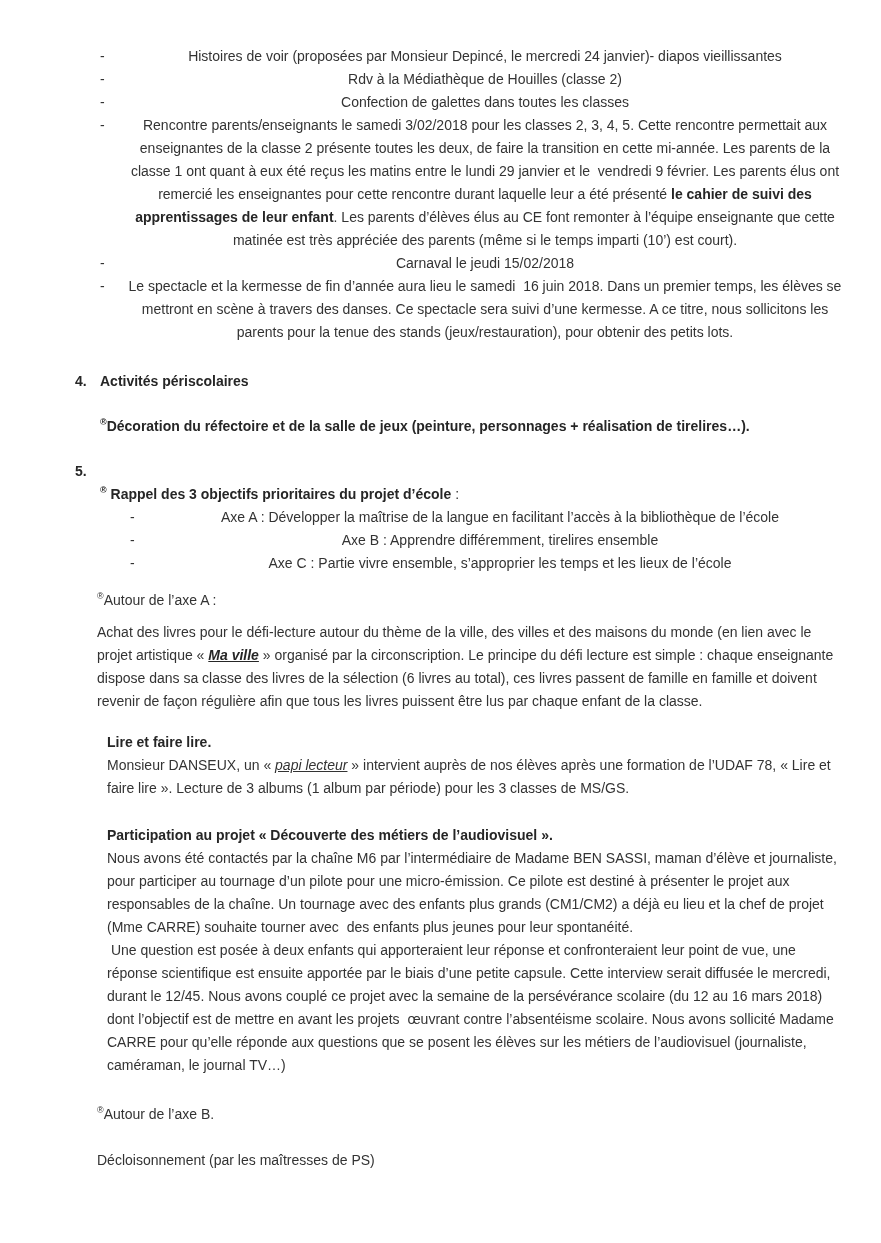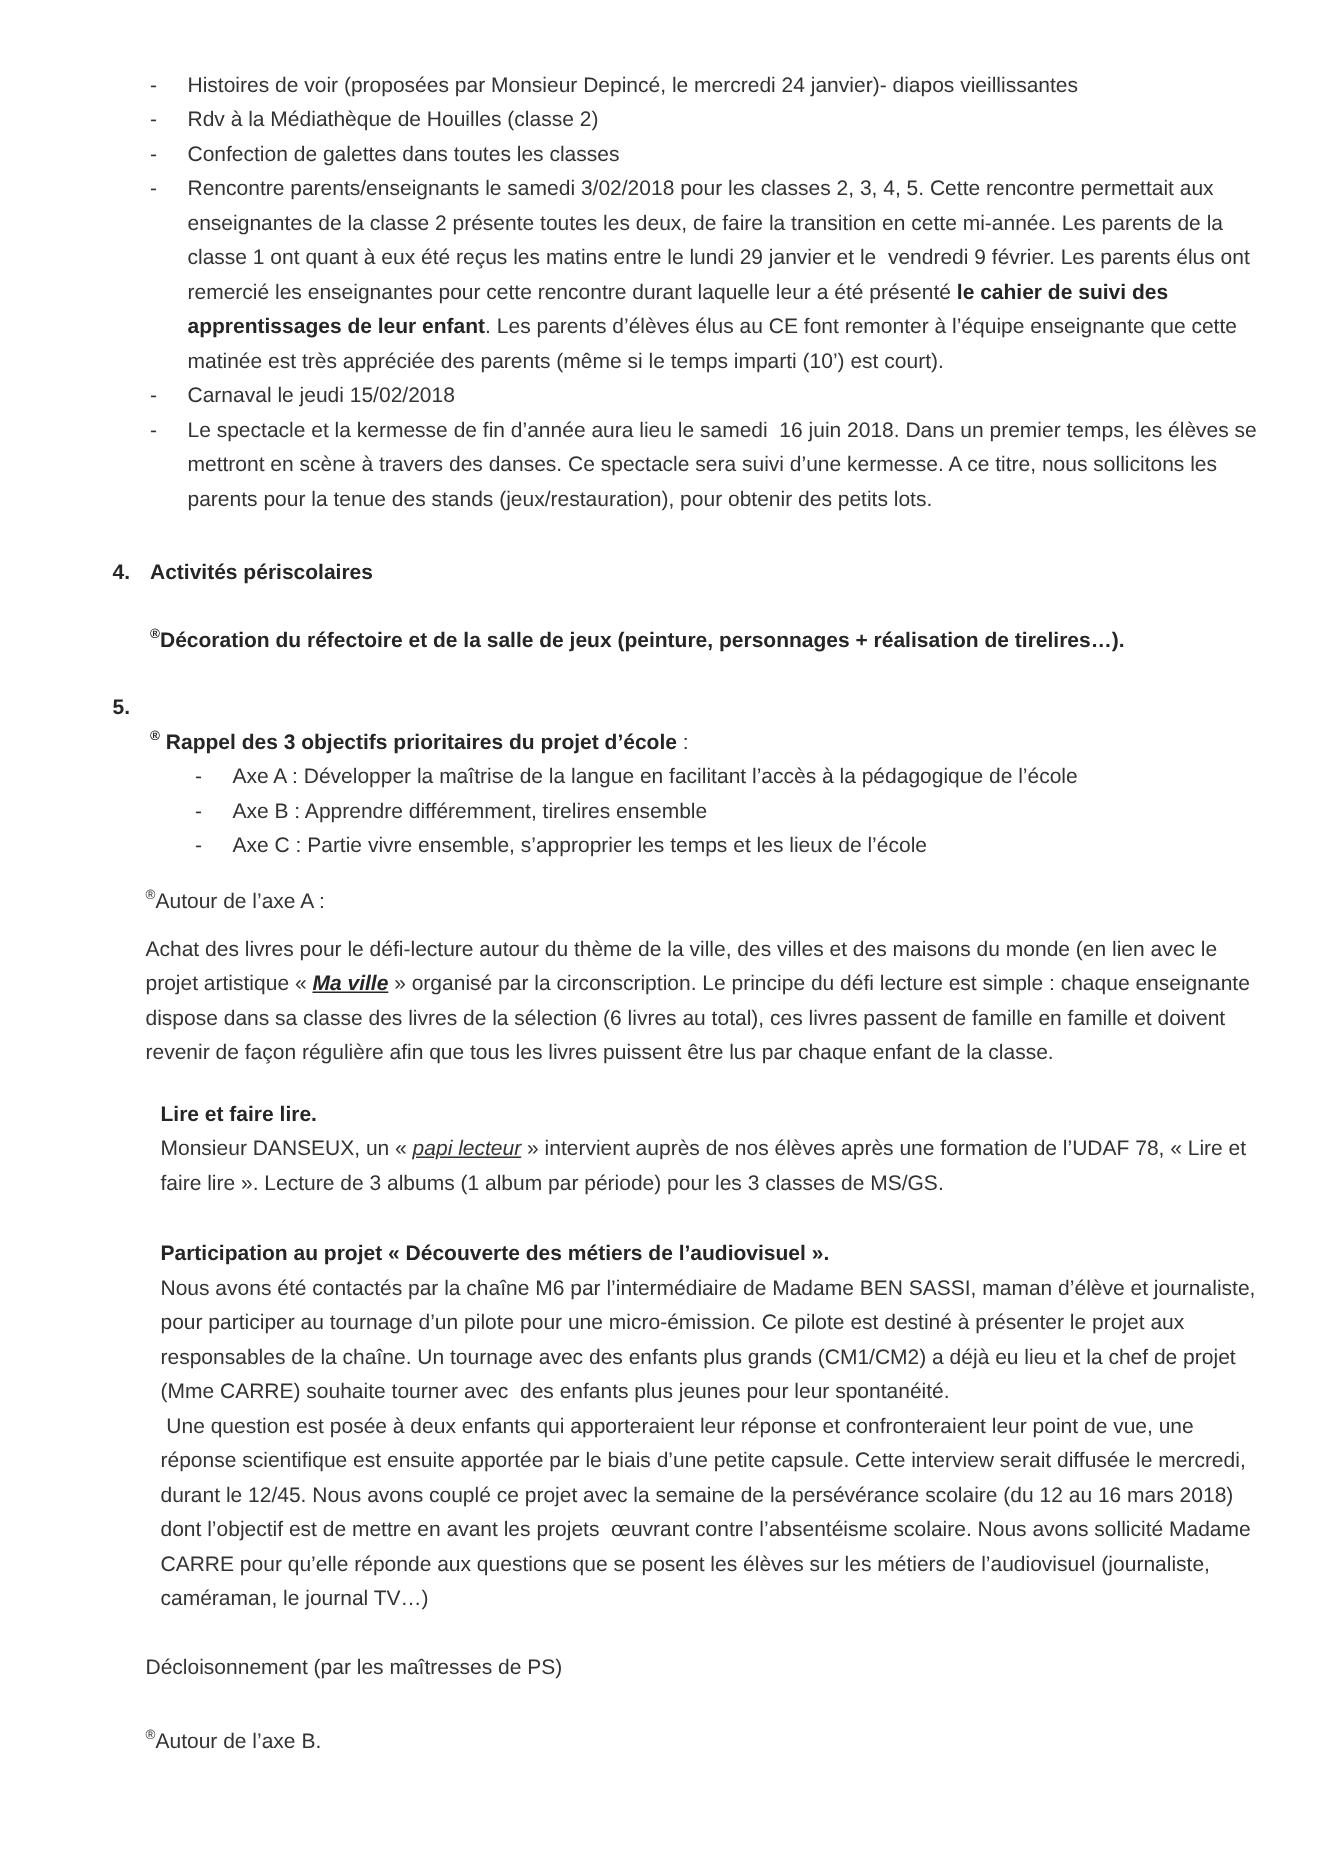--- a/index.html
+++ b/index.html
@@ -11,21 +11,21 @@
     font-family:"Liberation Sans",sans-serif;
     font-size:14px;line-height:23px;
     color:#333333;
   }
   .content{box-sizing:border-box;padding:45px 36px 0 97px;}
   .para{white-space:pre-wrap;}
   .list{margin:0;}
   .list.level2{margin-left:30px;}
   .li{display:flex;}
   .li .dash{flex:0 0 28px;box-sizing:border-box;padding-left:3px;}
-  .li .li-text{flex:1;white-space:pre-wrap;}
+  .li .li-text{flex:1;white-space:pre-wrap;text-align:center;}
   .heading{display:flex;margin-left:-22px;font-weight:bold;color:#262626;}
   .heading .num{flex:0 0 25px;}
   .b{font-weight:bold;color:#262626;}
   .i{font-style:italic;text-decoration:underline;}
   sup{font-size:9px;line-height:0;}
 </style>
 </head>
 <body>
 
 <div class="page">
@@ -61,34 +61,34 @@
         <span><span class="b">Activités périscolaires</span></span>
       </div>
       <div class="para" style="margin-left: 3px; margin-top: 22px;"><sup class="b">®</sup><span class="b">Décoration du réfectoire et de la salle de jeux (peinture, personnages + réalisation de tirelires…).</span></div>
       <div class="heading" style="margin-top: 22px;">
         <span class="num">5.</span>
       </div>
       <div class="para" style="margin-left: 3px;"><sup class="b">®</sup><span class="b"> Rappel des 3 objectifs prioritaires du projet d’école</span><span> :</span></div>
       <div class="list level2">
         <div class="li">
           <span class="dash">-</span>
-          <span class="li-text"><span>Axe A : Développer la maîtrise de la langue en facilitant l’accès à la pédagogique de l’école</span></span>
+          <span class="li-text"><span>Axe A : Développer la maîtrise de la langue en facilitant l’accès à la bibliothèque de l’école</span></span>
         </div>
         <div class="li">
           <span class="dash">-</span>
           <span class="li-text"><span>Axe B : Apprendre différemment, tirelires ensemble</span></span>
         </div>
         <div class="li">
           <span class="dash">-</span>
           <span class="li-text"><span>Axe C : Partie vivre ensemble, s’approprier les temps et les lieux de l’école</span></span>
         </div>
       </div>
       <div class="para" style="margin-top: 14px;"><sup>®</sup><span>Autour de l’axe A :</span></div>
       <div class="para" style="margin-top: 9px;"><span>Achat des livres pour le défi-lecture autour du thème de la ville, des villes et des maisons du monde (en lien avec le projet artistique « </span><span class="b i">Ma ville</span><span> » organisé par la circonscription. Le principe du défi lecture est simple : chaque enseignante dispose dans sa classe des livres de la sélection (6 livres au total), ces livres passent de famille en famille et doivent revenir de façon régulière afin que tous les livres puissent être lus par chaque enfant de la classe.</span></div>
       <div class="para" style="margin-left: 10px; margin-top: 18px;"><span class="b">Lire et faire lire.</span></div>
       <div class="para" style="margin-left: 10px;"><span>Monsieur DANSEUX, un « </span><span class="i">papi lecteur</span><span> » intervient auprès de nos élèves après une formation de l’UDAF 78, « Lire et faire lire ». Lecture de 3 albums (1 album par période) pour les 3 classes de MS/GS.</span></div>
       <div class="para" style="margin-left: 10px; margin-top: 24px;"><span class="b">Participation au projet « Découverte des métiers de l’audiovisuel ».</span></div>
       <div class="para" style="margin-left: 10px;"><span>Nous avons été contactés par la chaîne M6 par l’intermédiaire de Madame BEN SASSI, maman d’élève et journaliste, pour participer au tournage d’un pilote pour une micro-émission. Ce pilote est destiné à présenter le projet aux responsables de la chaîne. Un tournage avec des enfants plus grands (CM1/CM2) a déjà eu lieu et la chef de projet (Mme CARRE) souhaite tourner avec  des enfants plus jeunes pour leur spontanéité.
  Une question est posée à deux enfants qui apporteraient leur réponse et confronteraient leur point de vue, une réponse scientifique est ensuite apportée par le biais d’une petite capsule. Cette interview serait diffusée le mercredi, durant le 12/45. Nous avons couplé ce projet avec la semaine de la persévérance scolaire (du 12 au 16 mars 2018) dont l’objectif est de mettre en avant les projets  œuvrant contre l’absentéisme scolaire. Nous avons sollicité Madame CARRE pour qu’elle réponde aux questions que se posent les élèves sur les métiers de l’audiovisuel (journaliste, caméraman, le journal TV…)</span></div>
+      <div class="para" style="margin-top: 26px;"><sup>®</sup><span>Autour de l’axe B.</span></div>
       <div class="para" style="margin-top: 23px;"><span>Décloisonnement (par les maîtresses de PS)</span></div>
-      <div class="para" style="margin-top: 26px;"><sup>®</sup><span>Autour de l’axe B.</span></div>
     </div>
 </div>
 
 </body></html>

